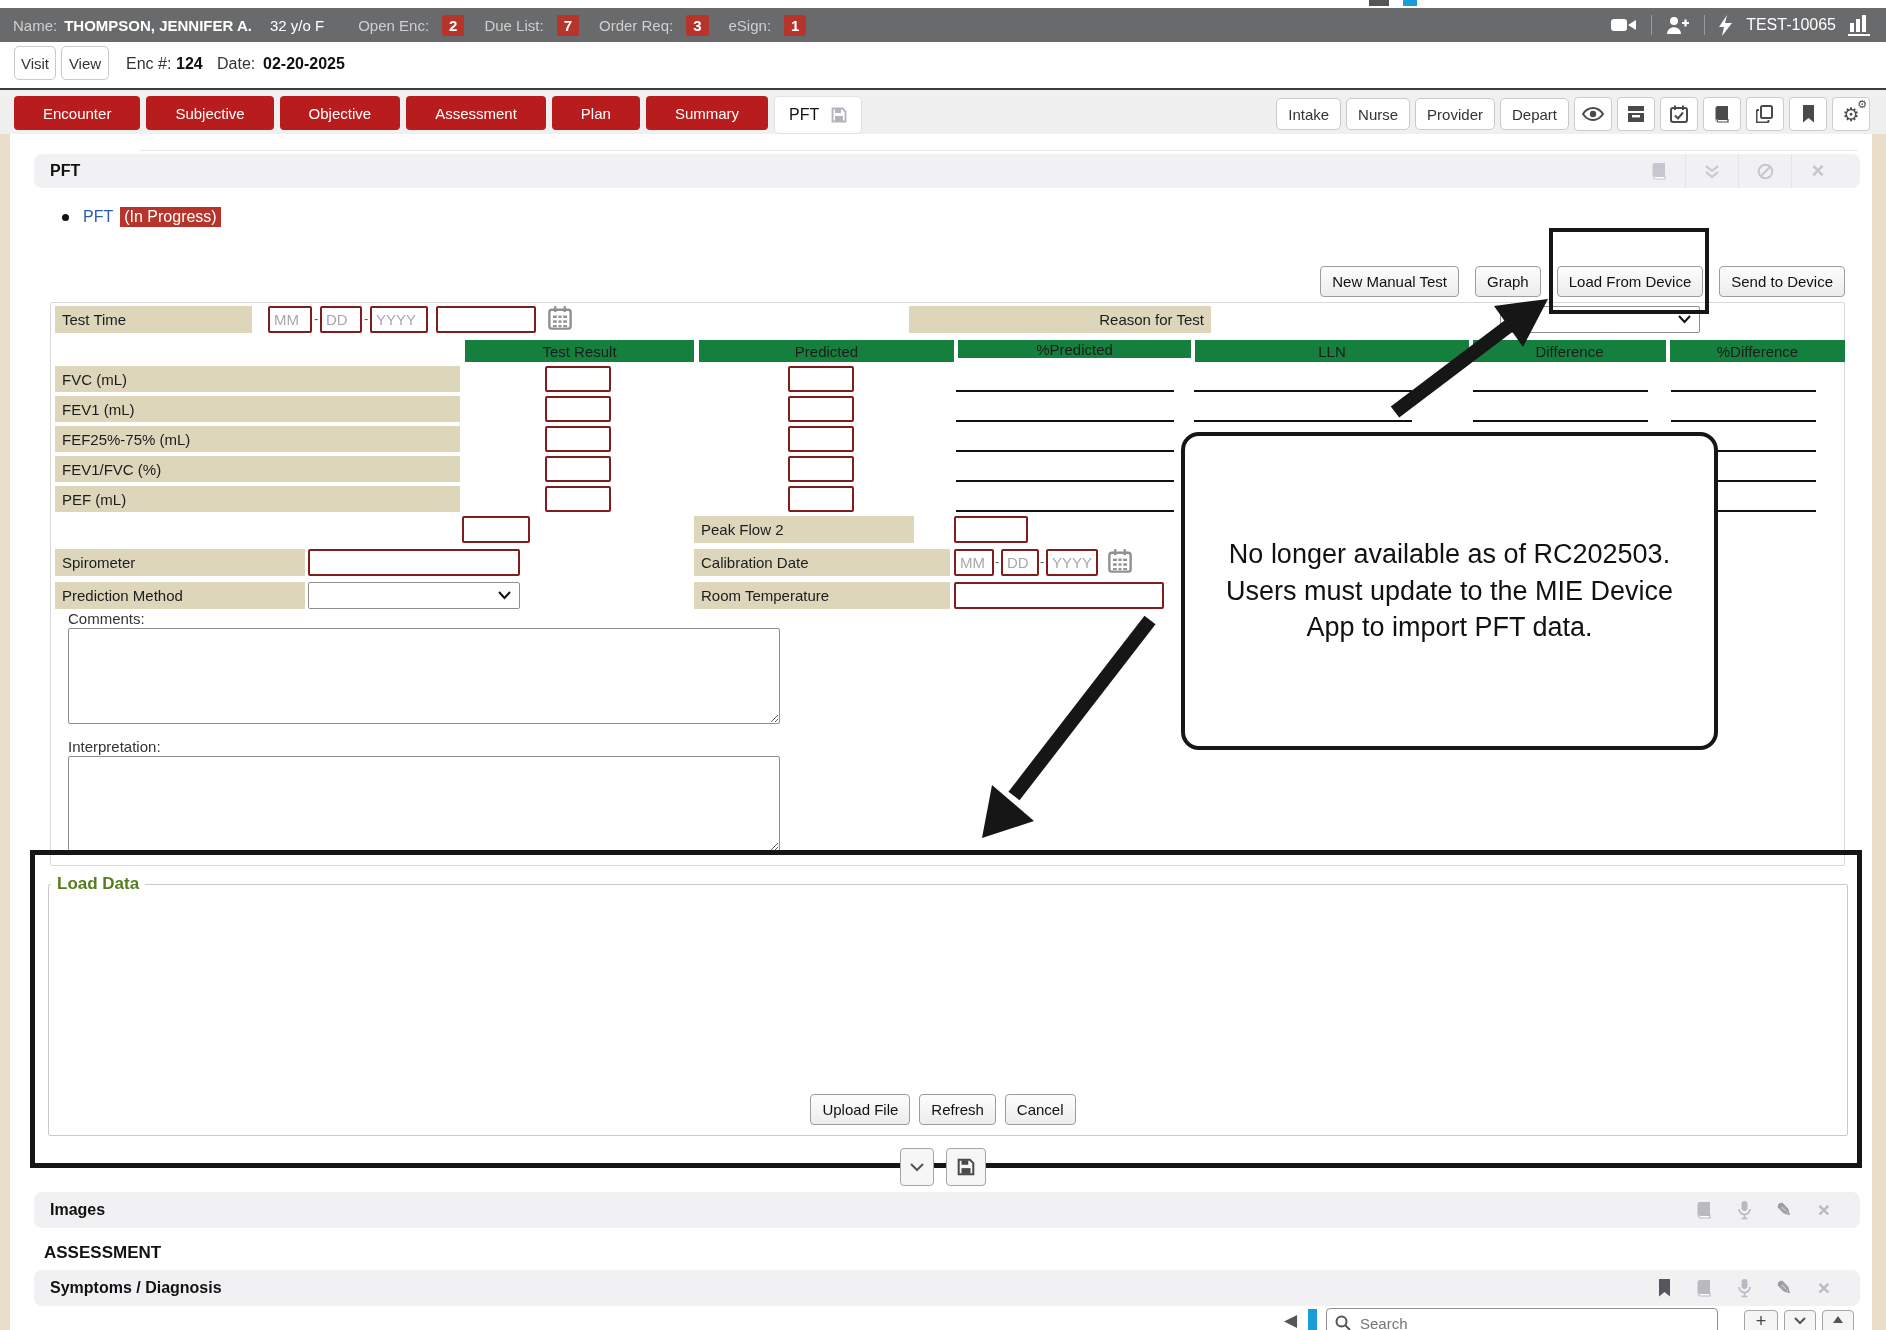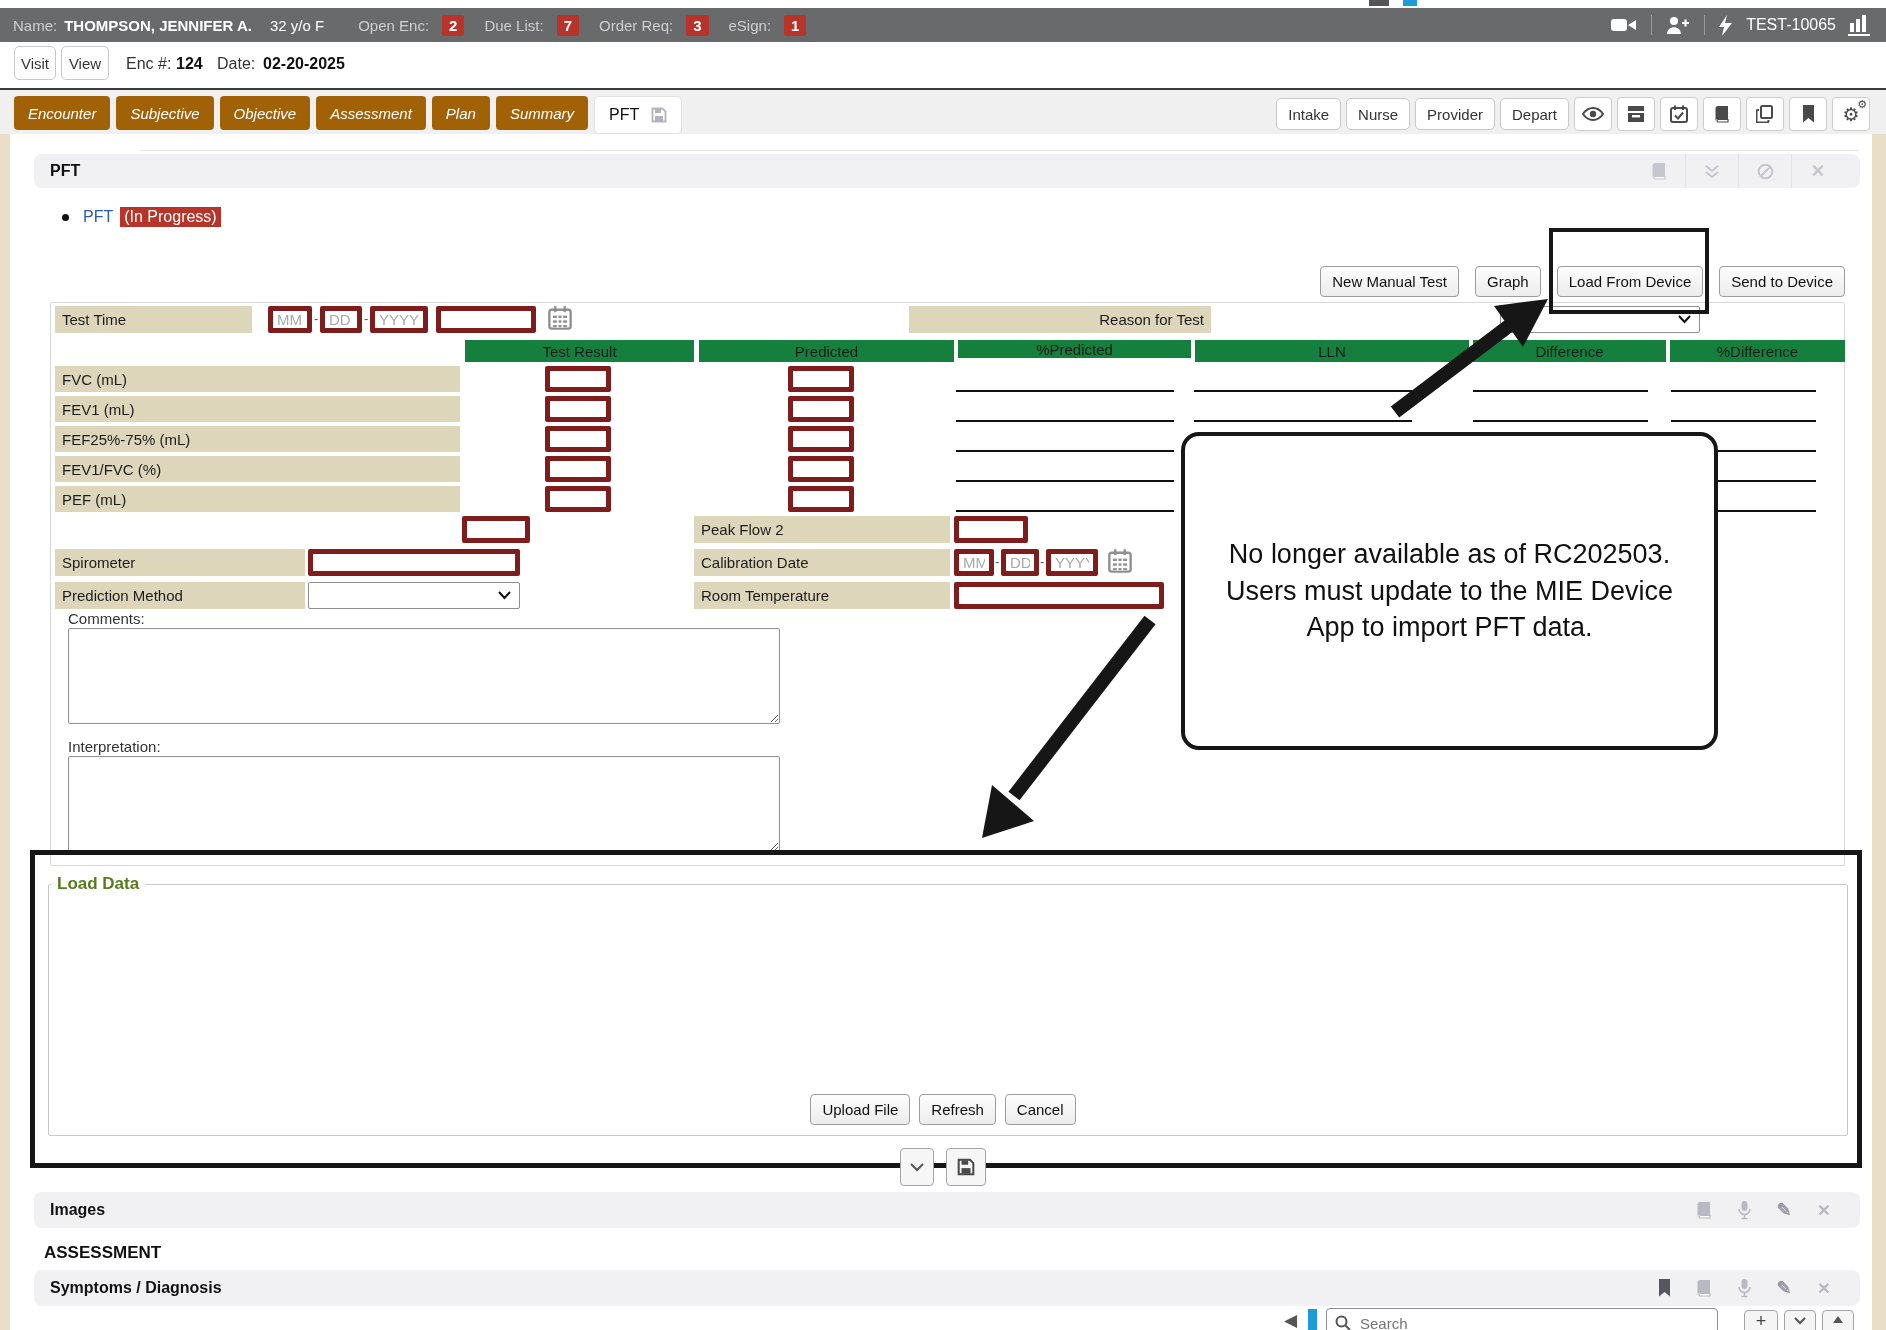--- a/index.html
+++ b/index.html
@@ -10,38 +10,38 @@
   .topbar{background:#696a6c;color:#fff;display:flex;align-items:center;font-size:15px;}
   .tlabel{color:#cfcfcf;margin-right:7px;}
   .tval{color:#fff;}
   .badge{background:#b7342a;color:#fff;font-weight:bold;padding:2px 7px;border-radius:2px;margin-left:6px;font-size:15px;}
   .tsep{width:1px;height:20px;background:#9a9a9a;margin:0 14px;}
   
   .wbtn{background:#fff;border:1px solid #c9c9c9;border-radius:5px;color:#333;font-size:15px;
         display:inline-flex;align-items:center;justify-content:center;box-sizing:border-box;}
   
   .navstrip{background:#f0f0f0;border-top:2px solid #3b3b3b;}
-  .tab{background:#a16207;color:#fff;border-radius:4px;display:inline-flex;align-items:center;
-       justify-content:center;font-size:15px;padding:0 14px;height:34px;font-style:italic;}
+  .tab{background:#b91c1c;color:#fff;border-radius:4px;display:inline-flex;align-items:center;
+       justify-content:center;font-size:15px;padding:0 29px;height:34px;}
   .activetab{background:#fff;color:#111;border:1px solid #e2e2e2;border-radius:5px;height:36px;
        display:inline-flex;align-items:center;gap:12px;padding:0 14px;font-size:16px;}
   .ibtn{background:#fff;border:1px solid #ccc;border-radius:4px;width:36px;height:32px;
         display:inline-flex;align-items:center;justify-content:center;}
   
   .sbar{background:#f1f1f4;border-radius:8px;display:flex;align-items:center;
         font-weight:bold;font-size:16px;color:#111;padding:0 16px;}
   .fico{color:#c6c6ce;display:flex;align-items:center;justify-content:center;width:52px;height:100%;
         border-left:1px solid #e3e3e8;font-size:19px;}
   .gico{color:#b9b9c2;display:flex;align-items:center;justify-content:center;width:40px;height:100%;font-size:18px;}
   
   .tan{background:#ddd6bb;color:#1c1c1c;font-size:15px;display:flex;align-items:center;
        padding:0 7px;box-sizing:border-box;}
   .hdr{background:#15803d;color:#1c1c1c;font-size:15px;display:flex;align-items:center;justify-content:center;}
   .line{background:#111;height:2px;}
-  .inp{border:5px solid #7f1d1d;border-radius:2px;background:#fff;box-sizing:border-box;
+  .inp{border:2px solid #7f1d1d;border-radius:2px;background:#fff;box-sizing:border-box;
        font:15px "Liberation Sans",sans-serif;padding:0 4px;color:#222;}
   .inp::placeholder{color:#a8a8a8;}
   .sel{border:1px solid #8f8f8f;border-radius:2px;background:#fff;display:flex;align-items:center;
        justify-content:flex-end;padding:0 8px;color:#111;font-size:13px;}
   .btn{display:inline-flex;align-items:center;justify-content:center;background:linear-gradient(#fdfdfd,#ececec);
        border:1px solid #9d9d9d;border-radius:4px;font-size:15px;color:#111;padding:0 11px;height:29px;}
   textarea{font:14px "Liberation Sans",sans-serif;border:1px solid #8f8f8f;border-radius:2px;}
   fieldset{border:1px solid #c9c9c9;border-radius:2px;margin:0;padding:0;}
   legend{font-size:17px;font-weight:bold;color:#567d1c;padding:0 6px;margin-left:2px;}
   
@@ -296,21 +296,21 @@
 
   <div class="abs tan" style="left:55px;top:486px;width:405px;height:26px;">PEF (mL)</div>
   <input class="abs inp" style="left: 545px; top: 486px; width: 66px; height: 26px;">
   <input class="abs inp" style="left: 788px; top: 486px; width: 66px; height: 26px;">
   <div class="abs line" style="left:956px;top:510px;width:218px;"></div>
   <div class="abs line" style="left:1194px;top:510px;width:218px;"></div>
   <div class="abs line" style="left:1473px;top:510px;width:175px;"></div>
   <div class="abs line" style="left:1671px;top:510px;width:145px;"></div>
 
   <input class="abs inp" style="left: 462px; top: 516px; width: 68px; height: 27px;">
-  <div class="abs tan" style="left:694px;top:516px;width:256px;height:27px;">Peak Flow 2</div>
+  <div class="abs tan" style="left:694px;top:516px;width:220px;height:27px;">Peak Flow 2</div>
   <input class="abs inp" style="left: 954px; top: 516px; width: 74px; height: 27px;">
 
   <div class="abs tan" style="left:55px;top:549px;width:250px;height:27px;">Spirometer</div>
   <input class="abs inp" style="left: 308px; top: 549px; width: 212px; height: 27px;">
   <div class="abs tan" style="left:694px;top:549px;width:256px;height:27px;">Calibration Date</div>
   <input class="abs inp" style="left: 954px; top: 549px; width: 40px; height: 27px;" placeholder="MM">
   <span class="abs" style="left:995px;top:554px;font-size:13px;color:#555;">-</span>
   <input class="abs inp" style="left: 1001px; top: 549px; width: 38px; height: 27px;" placeholder="DD">
   <span class="abs" style="left:1040px;top:554px;font-size:13px;color:#555;">-</span>
   <input class="abs inp" style="left: 1046px; top: 549px; width: 52px; height: 27px;" placeholder="YYYY">

